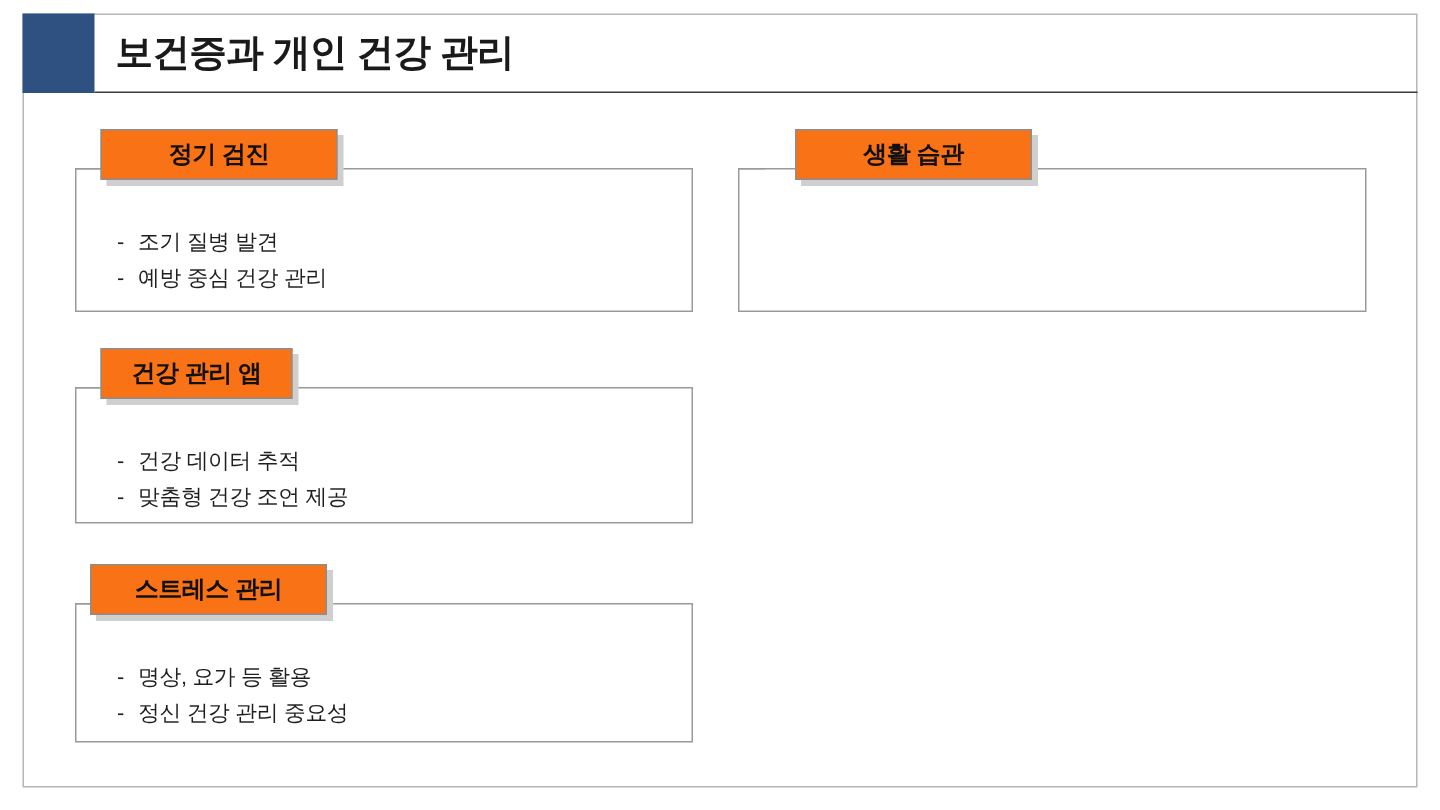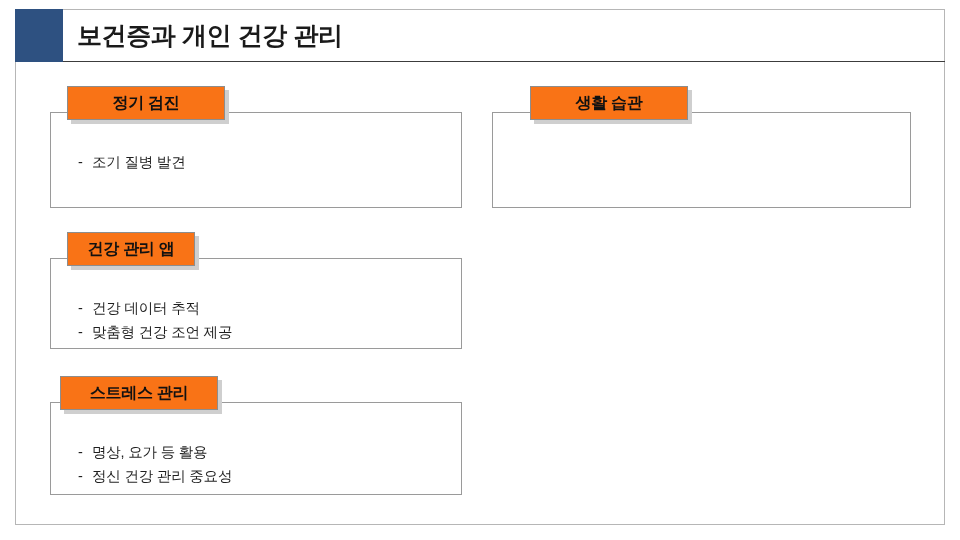--- a/index.html
+++ b/index.html
@@ -179,20 +179,21 @@
   <div id="cards">
 
     <div class="card" id="card-0">
       <div class="card-body"></div>
       <div class="card-stub"></div>
       <div class="card-label">
         <span class="card-label-text">정기 검진</span>
       </div>
       <div class="card-bullets">
         <div class="bullet-line"><span class="bullet-dash">-</span><span>조기 질병 발견</span></div>
+        <div class="bullet-line"><span class="bullet-dash">-</span><span>예방 중심 건강 관리</span></div>
       </div>
     </div>
 
     <div class="card" id="card-1">
       <div class="card-body"></div>
       <div class="card-stub"></div>
       <div class="card-label">
         <span class="card-label-text">생활 습관</span>
       </div>
     </div>

